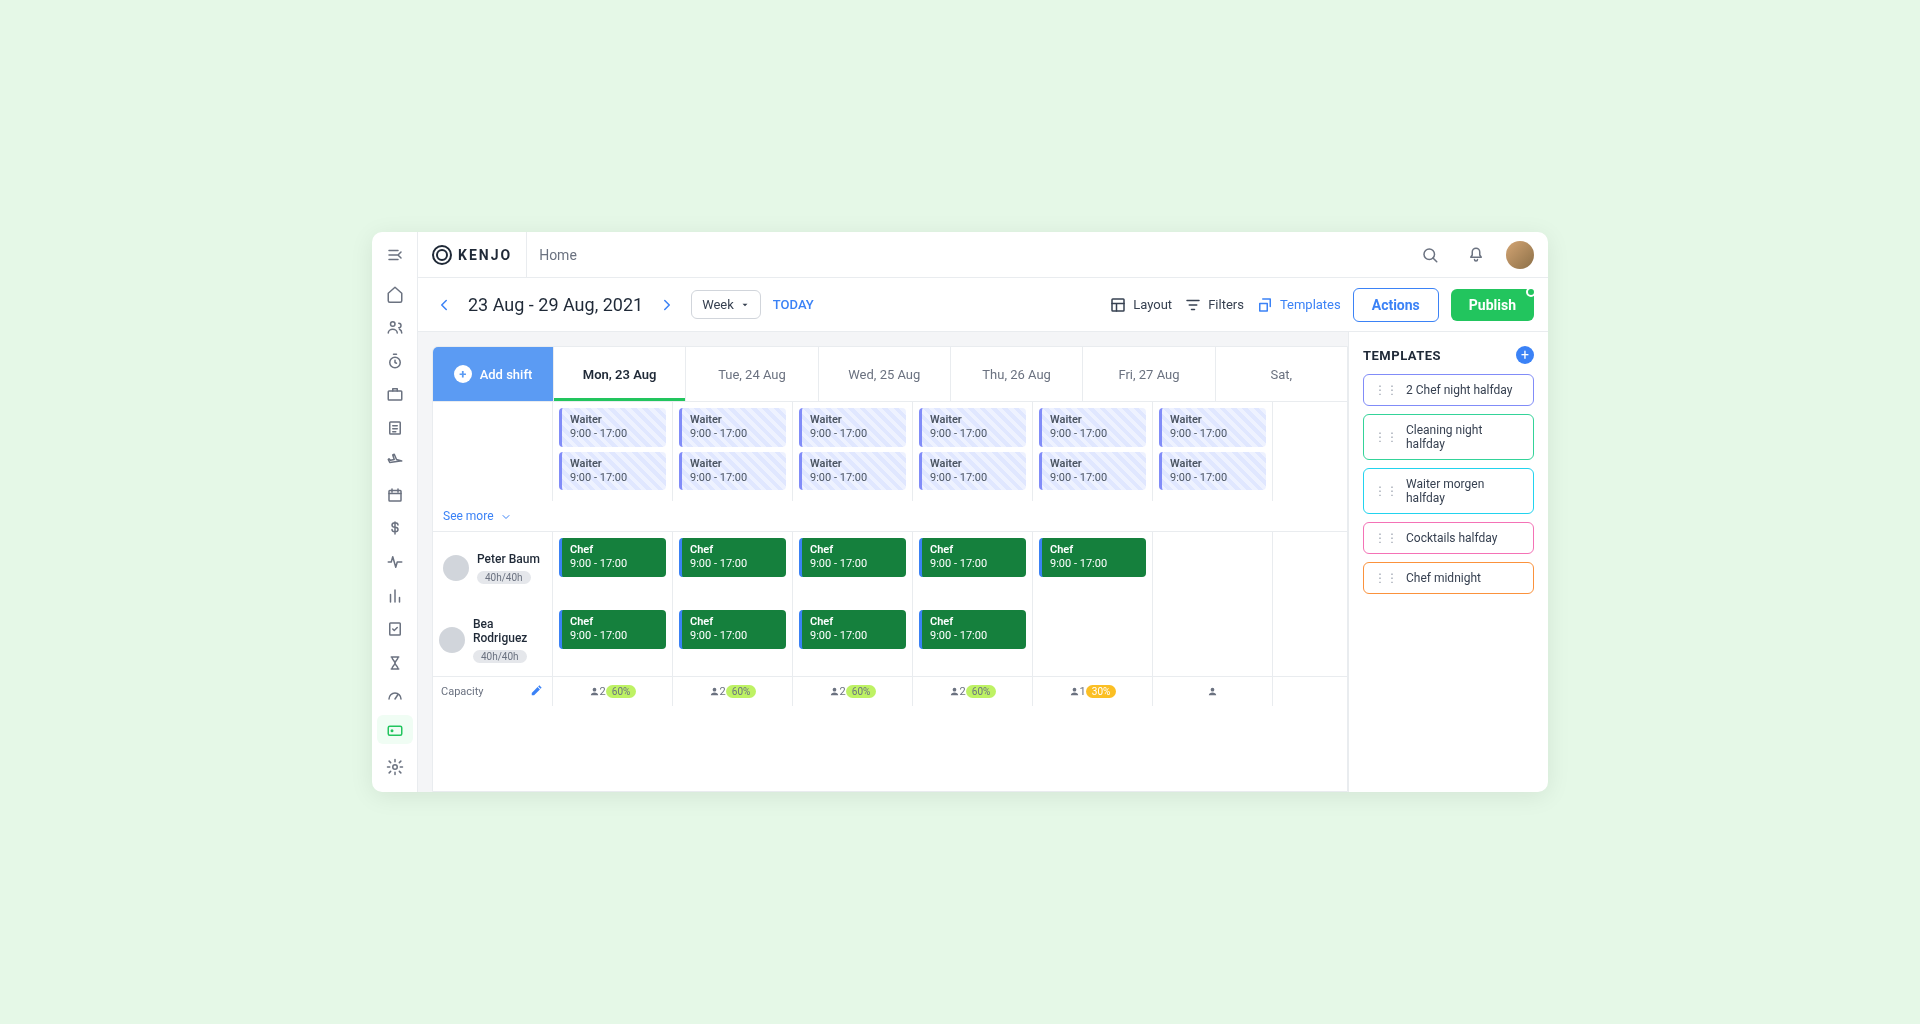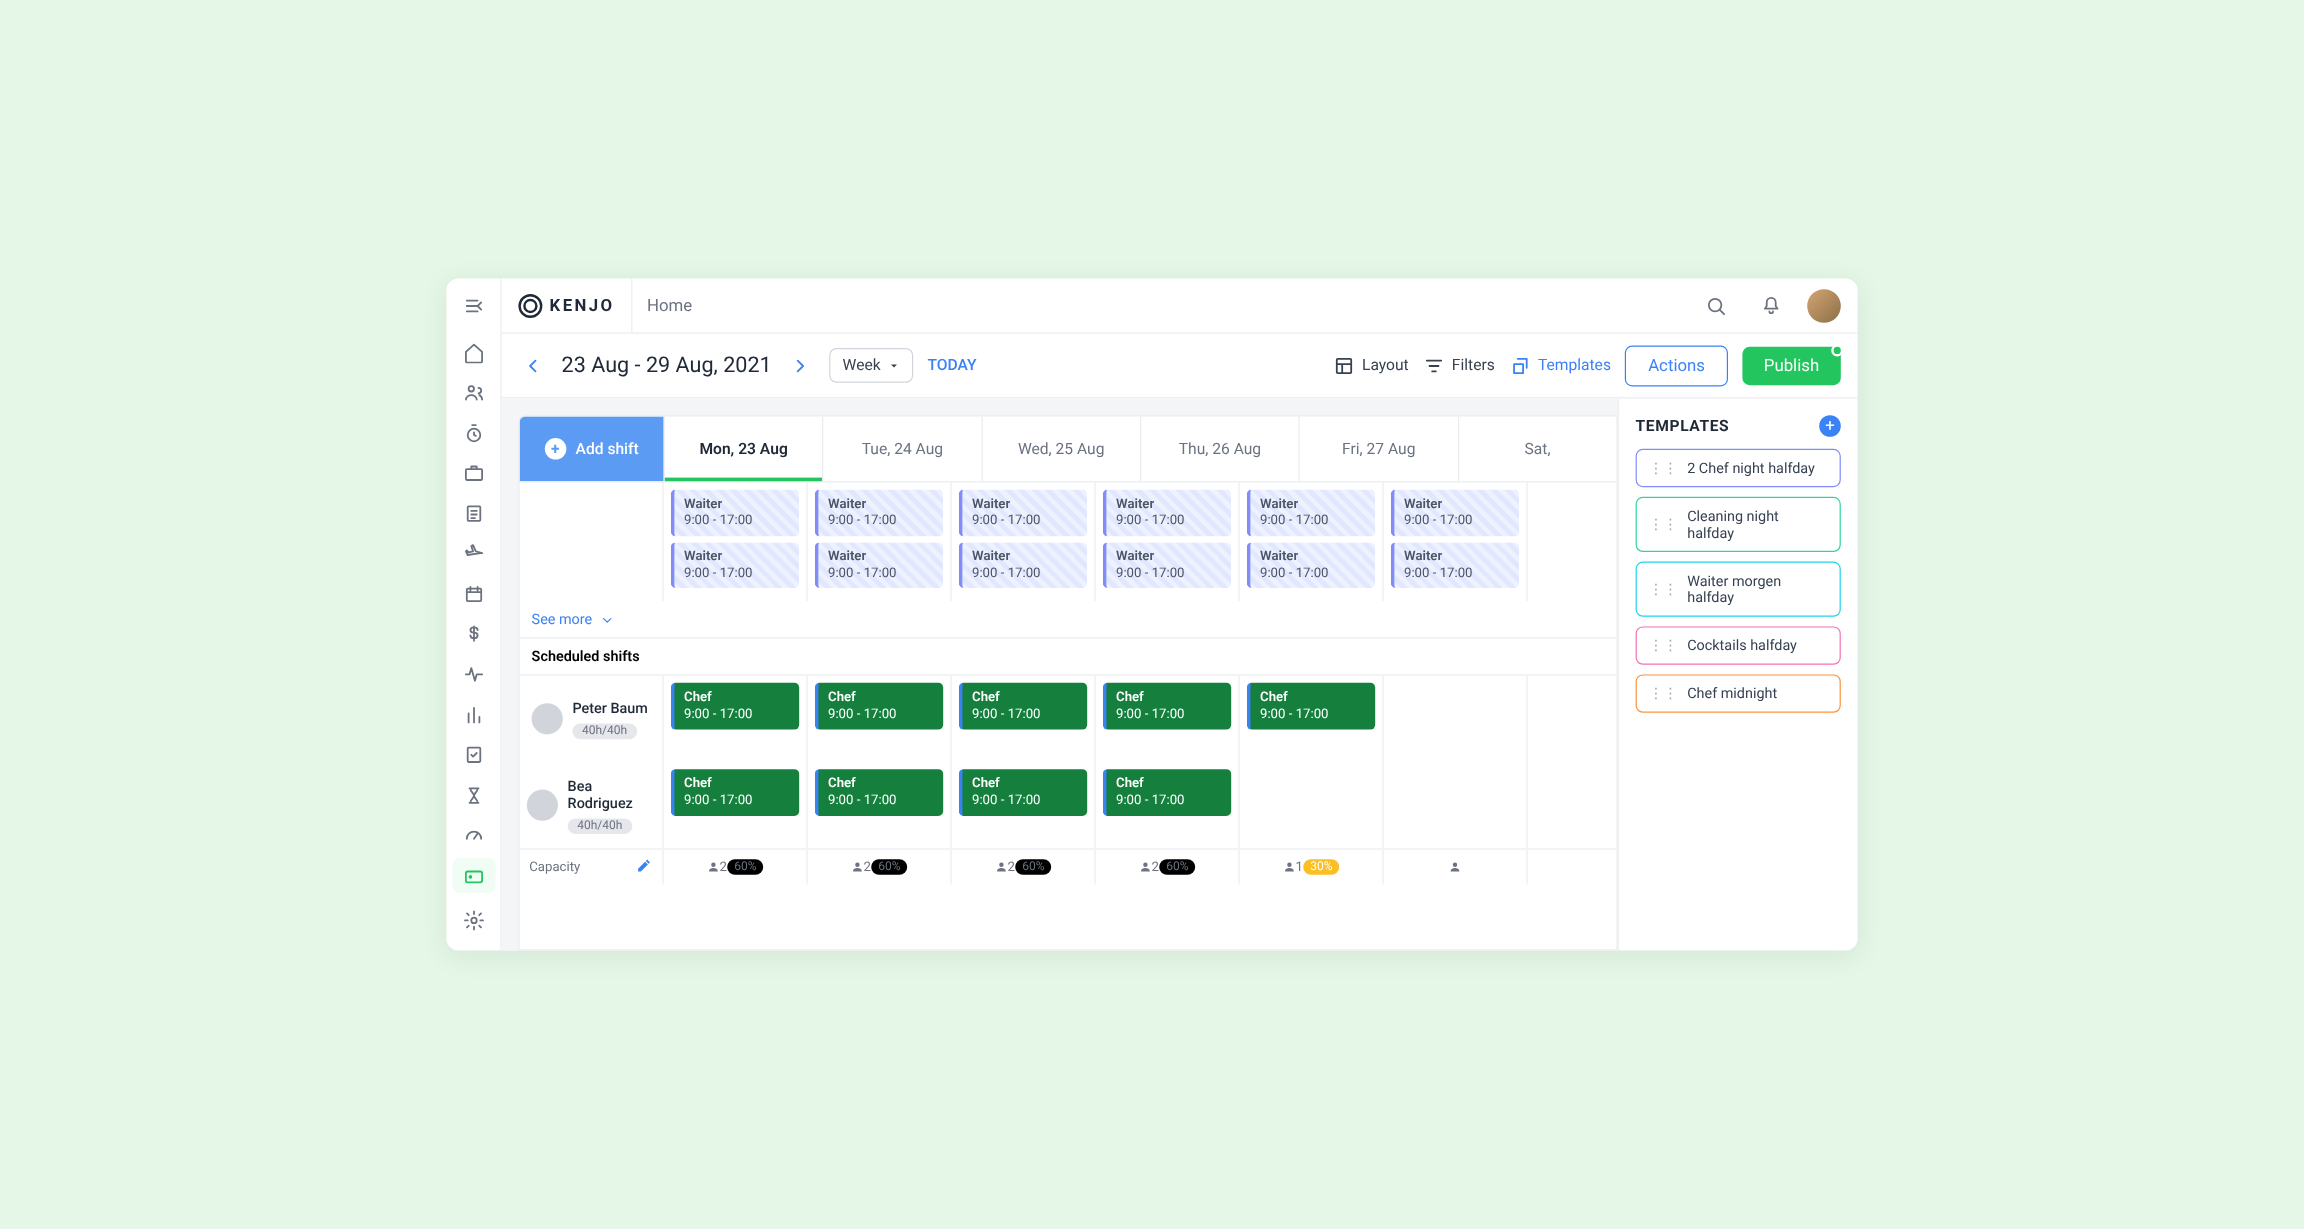--- a/index.html
+++ b/index.html
@@ -20,21 +20,21 @@
 .topbar .icon-btn{width:32px;height:32px;display:flex;align-items:center;justify-content:center;cursor:pointer;color:#6b7280}
 .avatar{width:28px;height:28px;border-radius:50%;background:linear-gradient(135deg,#d4a574,#8b6f47)}
 .toolbar{height:54px;display:flex;align-items:center;padding:0 14px;gap:12px;border-bottom:1px solid #e9ecef}
 .nav-chevron{width:24px;height:24px;display:flex;align-items:center;justify-content:center;color:#3b82f6;cursor:pointer}
 .date-range{font-size:18px;font-weight:400;color:#1f2937}
 .select-week{border:1px solid #d1d5db;border-radius:6px;padding:6px 10px;font-size:13px;display:flex;align-items:center;gap:6px;cursor:pointer;color:#374151}
 .today-link{color:#3b82f6;font-size:13px;cursor:pointer;font-weight:500}
 .toolbar .grow{flex:1}
 .tool-item{display:flex;align-items:center;gap:6px;font-size:13px;color:#374151;cursor:pointer}
 .tool-item.templates{color:#3b82f6}
-.btn{padding:8px 18px;border-radius:6px;font-size:14px;font-weight:400;cursor:pointer;border:none}
+.btn{padding:8px 18px;border-radius:6px;font-size:14px;font-weight:700;cursor:pointer;border:none}
 .btn-outline{background:#fff;border:1.5px solid #3b82f6;color:#3b82f6}
 .btn-primary{background:#22c55e;color:#fff;position:relative}
 .publish-dot{position:absolute;top:-2px;right:-2px;width:10px;height:10px;border-radius:50%;background:#22c55e;border:2px solid #fff}
 .content{flex:1;display:flex;min-height:0}
 .schedule{flex:1;overflow:auto;background:#f4f5f7;display:flex;flex-direction:column}
 .schedule-inner{background:#fff;margin:14px 0 0 14px;border:1px solid #e9ecef;border-radius:6px 0 0 0;overflow:hidden;flex:1;display:flex;flex-direction:column}
 .day-tabs{display:flex;height:54px}
 .add-shift-tab{width:120px;background:#5b9bf3;color:#fff;display:flex;align-items:center;justify-content:center;gap:8px;font-size:13px;font-weight:500;cursor:pointer}
 .add-shift-tab .plus{width:18px;height:18px;border-radius:50%;background:#fff;color:#5b9bf3;display:flex;align-items:center;justify-content:center;font-weight:700}
 .day-tab{flex:1;min-width:120px;display:flex;align-items:center;justify-content:center;font-size:13px;color:#6b7280;border-left:1px solid #e9ecef;cursor:pointer;position:relative}
@@ -50,21 +50,21 @@
 .shift-chef{background:#15803d;color:#fff;border-left:3px solid #3b82f6}
 .shift-card .role{font-weight:600}
 .see-more{padding:8px 10px;font-size:12px;color:#3b82f6;cursor:pointer;display:flex;align-items:flex-end;gap:6px}
 .person-cell{display:flex;align-items:center;gap:8px}
 .person-avatar{width:26px;height:26px;border-radius:50%;background:#d1d5db;flex-shrink:0}
 .person-info .name{font-size:12px;font-weight:500;color:#1f2937}
 .hours-badge{display:inline-block;background:#e5e7eb;border-radius:10px;padding:1px 8px;font-size:10px;color:#6b7280;margin-top:2px}
 .capacity-row{display:grid;grid-template-columns:120px repeat(6,120px);border-top:1px solid #e9ecef;font-size:11px}
 .cap-cell{border-right:1px solid #e9ecef;padding:6px 8px;display:flex;align-items:center;justify-content:center;gap:0;color:#6b7280}
 .cap-cell:first-child{justify-content:space-between}
-.cap-badge{background:#000000;border-radius:8px;padding:1px 6px;font-size:10px}
+.cap-badge{background:#bef264;border-radius:8px;padding:1px 6px;font-size:10px}
 .cap-badge.warn{background:#fbbf24;color:#fff}
 .edit-icon{color:#3b82f6;cursor:pointer}
 .panel{width:200px;border-left:1px solid #e9ecef;padding:14px;display:flex;flex-direction:column;gap:10px}
 .panel-header{display:flex;align-items:center;justify-content:space-between}
 .panel-title{font-size:13px;font-weight:700;letter-spacing:.5px;color:#1f2937}
 .add-template{width:18px;height:18px;border-radius:50%;background:#3b82f6;color:#fff;display:flex;align-items:center;justify-content:center;font-size:14px;cursor:pointer}
 .template-card{border:1px solid;border-radius:6px;padding:8px 10px;display:flex;align-items:center;gap:8px;font-size:12px;color:#374151;cursor:pointer}
 .template-card .grip{color:#9ca3af;font-size:12px}
 .template-card.indigo{border-color:#818cf8}
 .template-card.green{border-color:#34d399}
@@ -308,21 +308,20 @@
                 </div>
               </div>
             </div>
           <div class="see-more">
             <span>See more</span>
             <svg viewBox="0 0 24 24" style="width:12px;height:12px">
                 <path d="M6 9l6 6 6-6"></path>
               </svg>
           </div>
 
-          <div class="section-label">Scheduled shifts</div>
           <div class="grid" id="scheduled-grid">
               <div class="cell person-cell">
                 <div class="person-avatar"></div>
                 <div class="person-info"><div class="name">Peter Baum</div><span class="hours-badge">40h/40h</span></div>
               </div>
               <div class="cell" style="min-height: 72px;">
                 <div class="shift-card shift-chef">
                   <div class="role">Chef</div>
                   <div>9:00 - 17:00</div>
                 </div>

